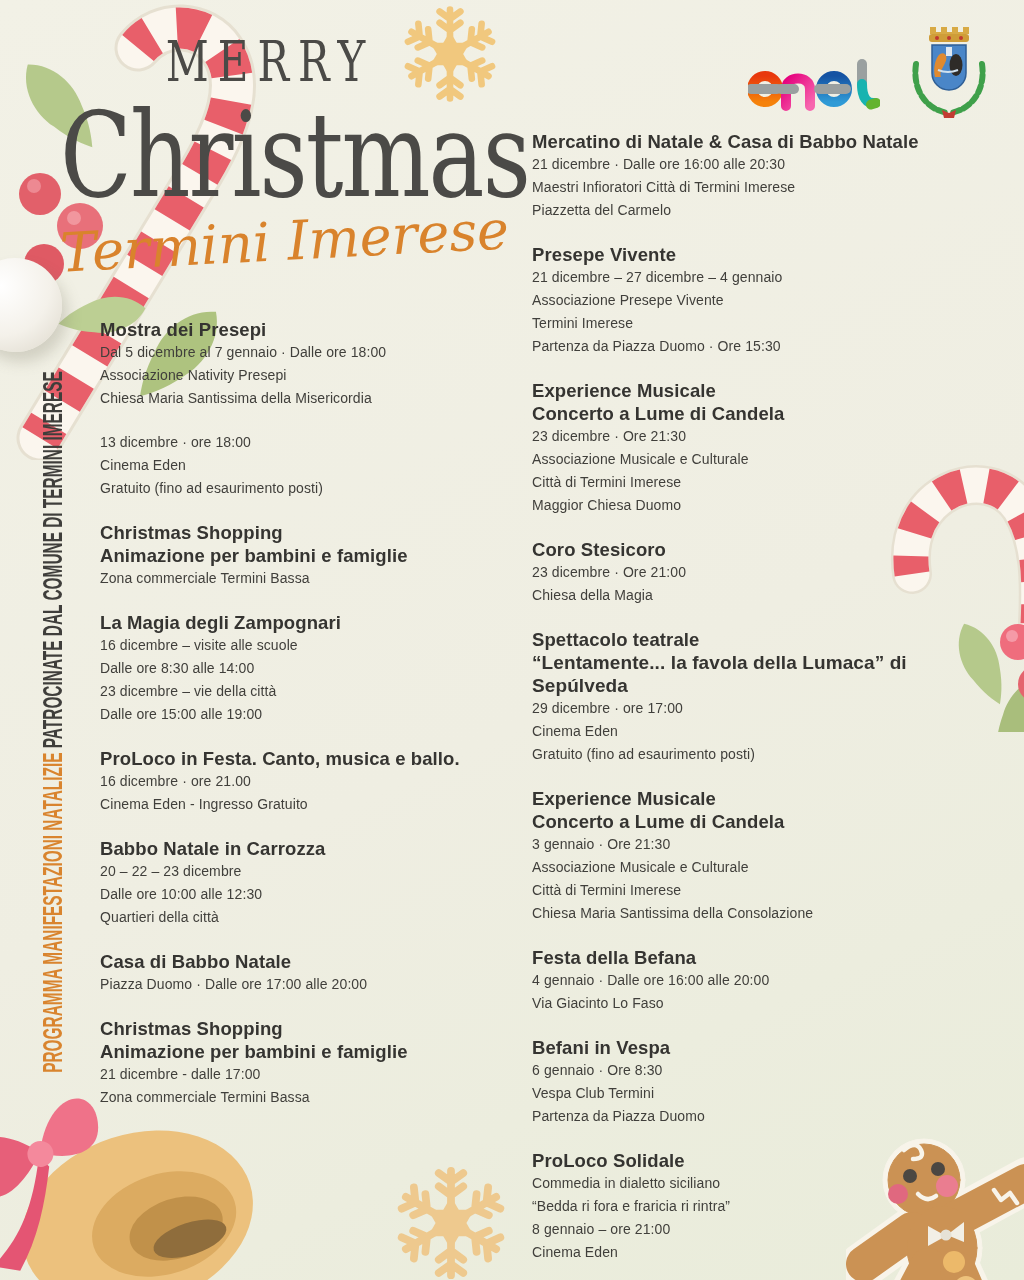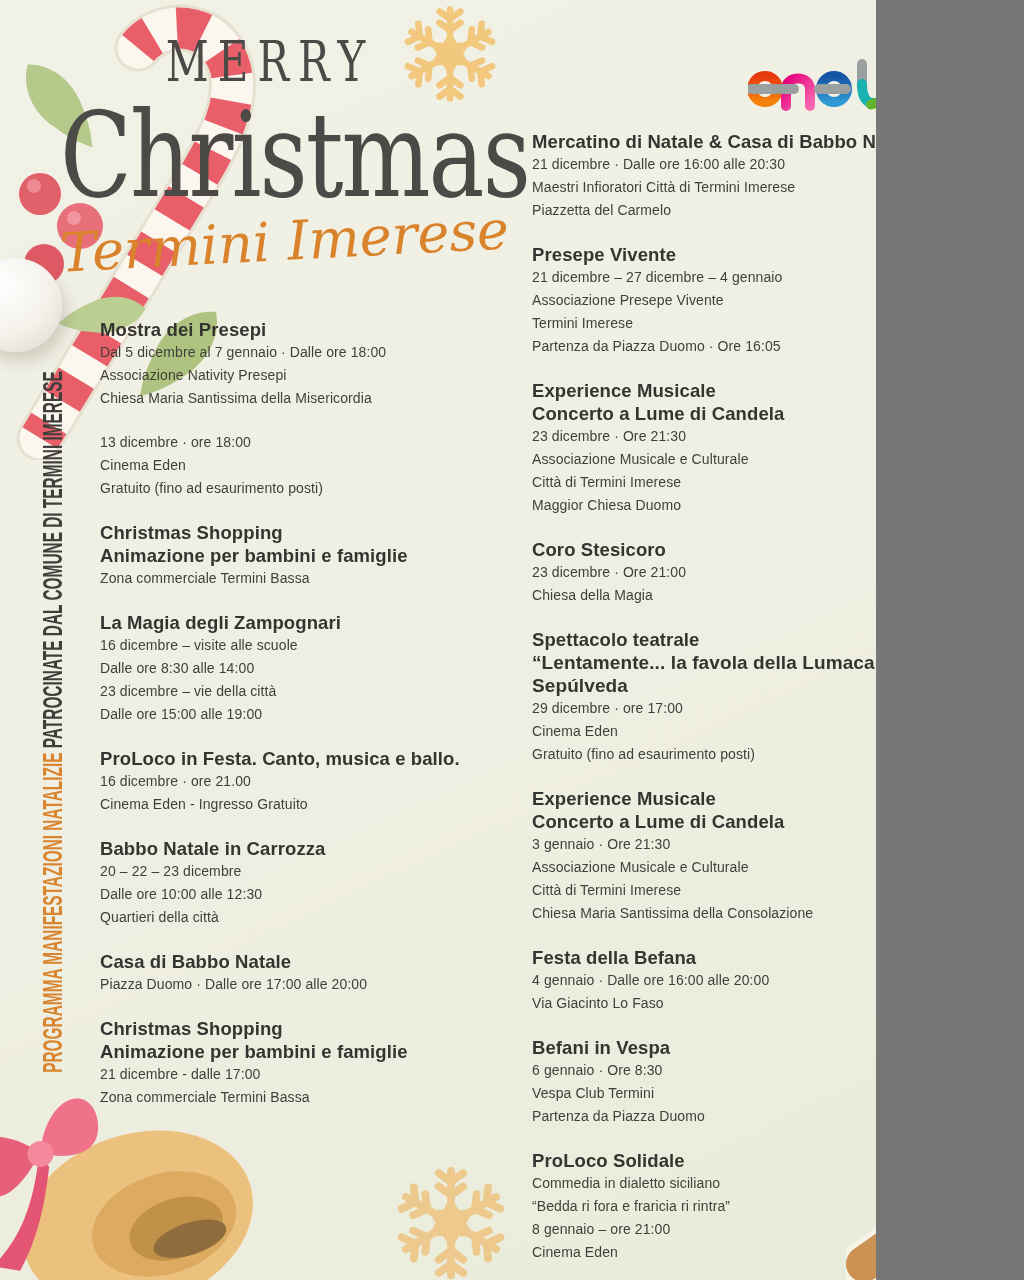--- a/index.html
+++ b/index.html
@@ -1,17 +1,17 @@
 <!DOCTYPE html>
 <html><head>
 <meta charset="utf-8">
 <style>
   html,body{margin:0;padding:0;background:#777;}
   .poster{
-    position:relative;width:876px;height:1280px;overflow:hidden;
+    position:relative;width:1024px;height:1280px;overflow:hidden;
     background:linear-gradient(155deg,#f2f1e6 0%,#efeee2 55%,#e9ecda 100%);
     font-family:"Liberation Sans",sans-serif;color:#3e3d3a;
   }
   .layer-deco{position:absolute;z-index:1;}
   .layer-text{position:absolute;z-index:2;}
 
   
   .title-merry{
     left:160px;top:28px;width:220px;text-align:center;
     font-family:"DejaVu Serif",serif;font-size:42px;color:#4b4a47;
@@ -273,21 +273,21 @@
         <div class="event-title">Mercatino di Natale &amp; Casa di Babbo Natale</div>
         <div class="event-line">21 dicembre · Dalle ore 16:00 alle 20:30</div>
         <div class="event-line">Maestri Infioratori Città di Termini Imerese</div>
         <div class="event-line">Piazzetta del Carmelo</div>
       </div>
       <div class="event">
         <div class="event-title">Presepe Vivente</div>
         <div class="event-line">21 dicembre – 27 dicembre – 4 gennaio</div>
         <div class="event-line">Associazione Presepe Vivente</div>
         <div class="event-line">Termini Imerese</div>
-        <div class="event-line">Partenza da Piazza Duomo · Ore 16:05</div>
+        <div class="event-line">Partenza da Piazza Duomo · Ore 15:30</div>
       </div>
       <div class="event">
         <div class="event-title">Experience Musicale</div>
         <div class="event-title">Concerto a Lume di Candela</div>
         <div class="event-line">23 dicembre · Ore 21:30</div>
         <div class="event-line">Associazione Musicale e Culturale</div>
         <div class="event-line">Città di Termini Imerese</div>
         <div class="event-line">Maggior Chiesa Duomo</div>
       </div>
       <div class="event">

